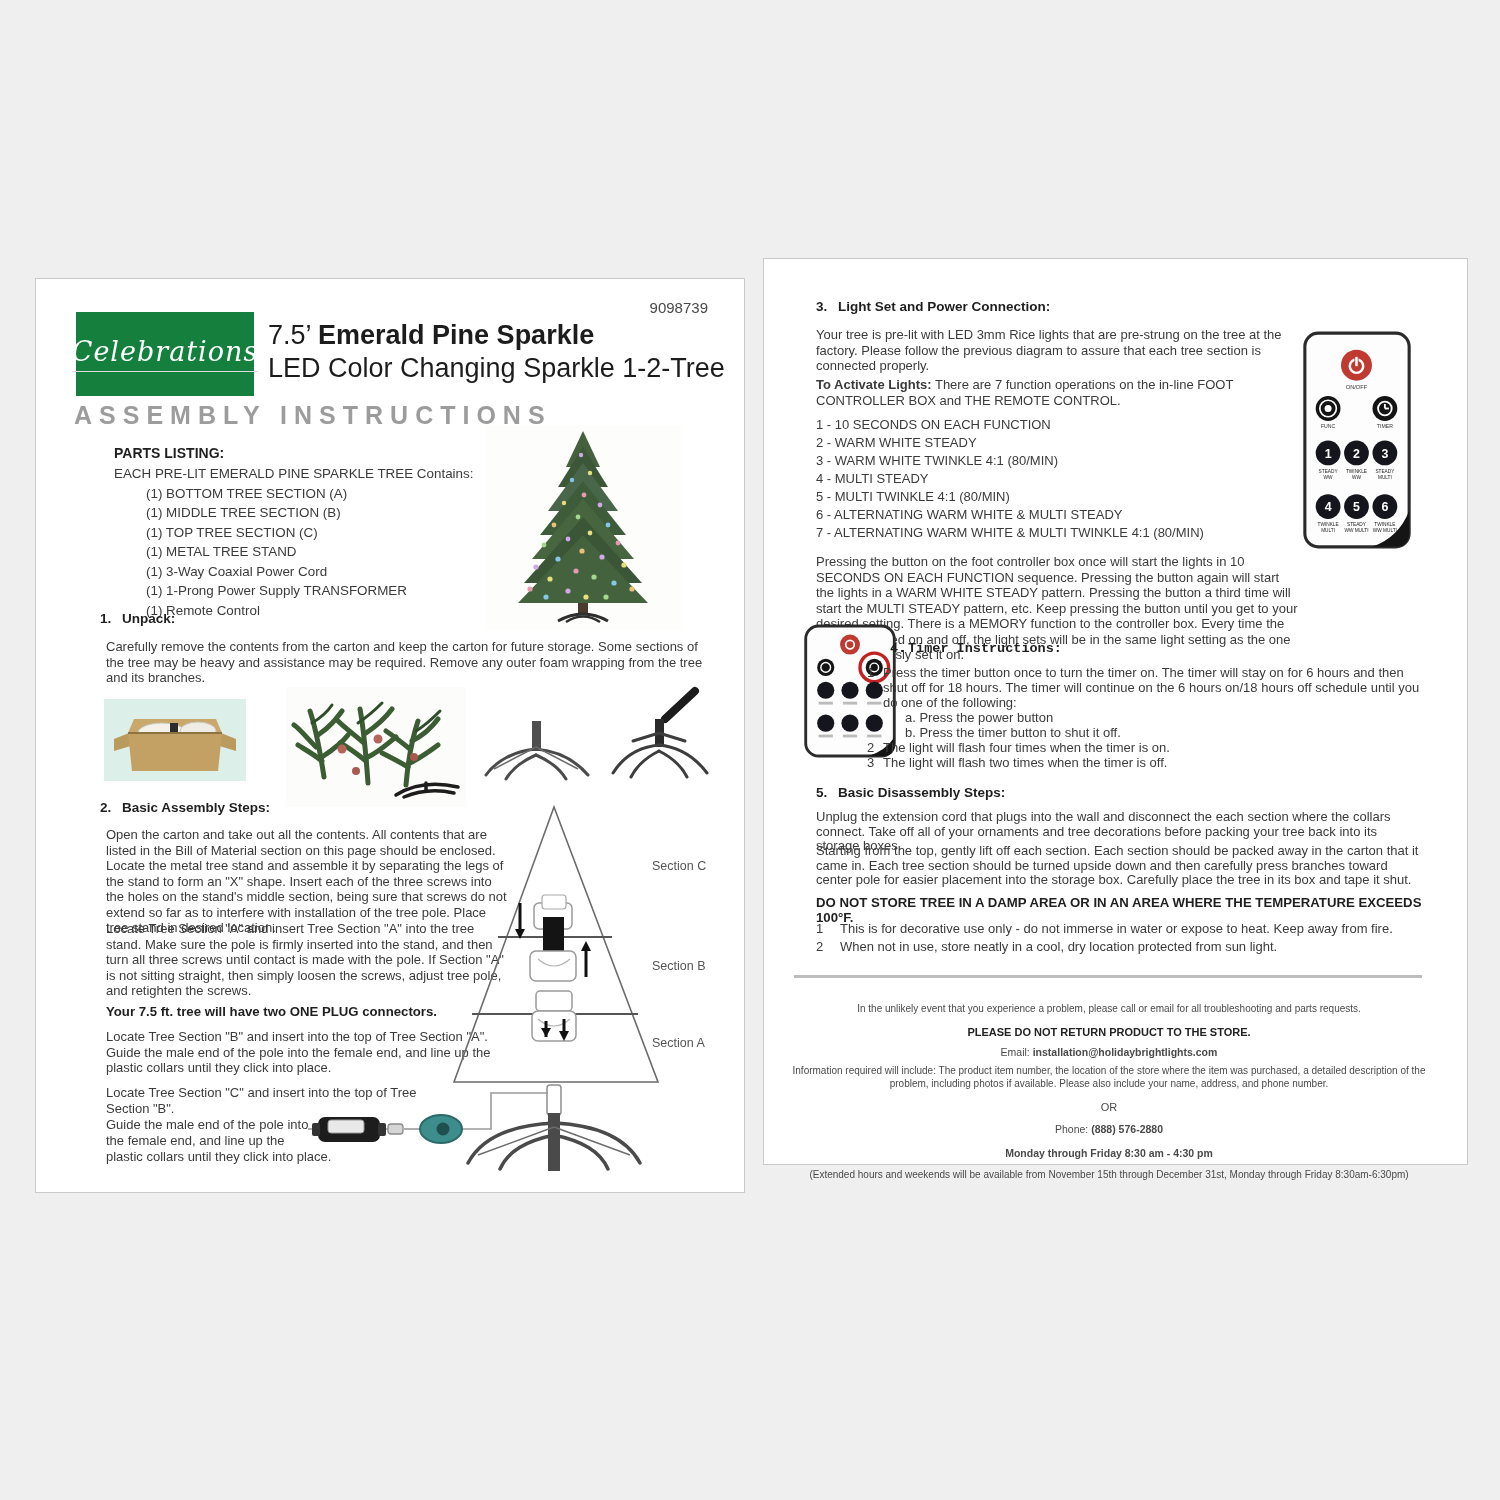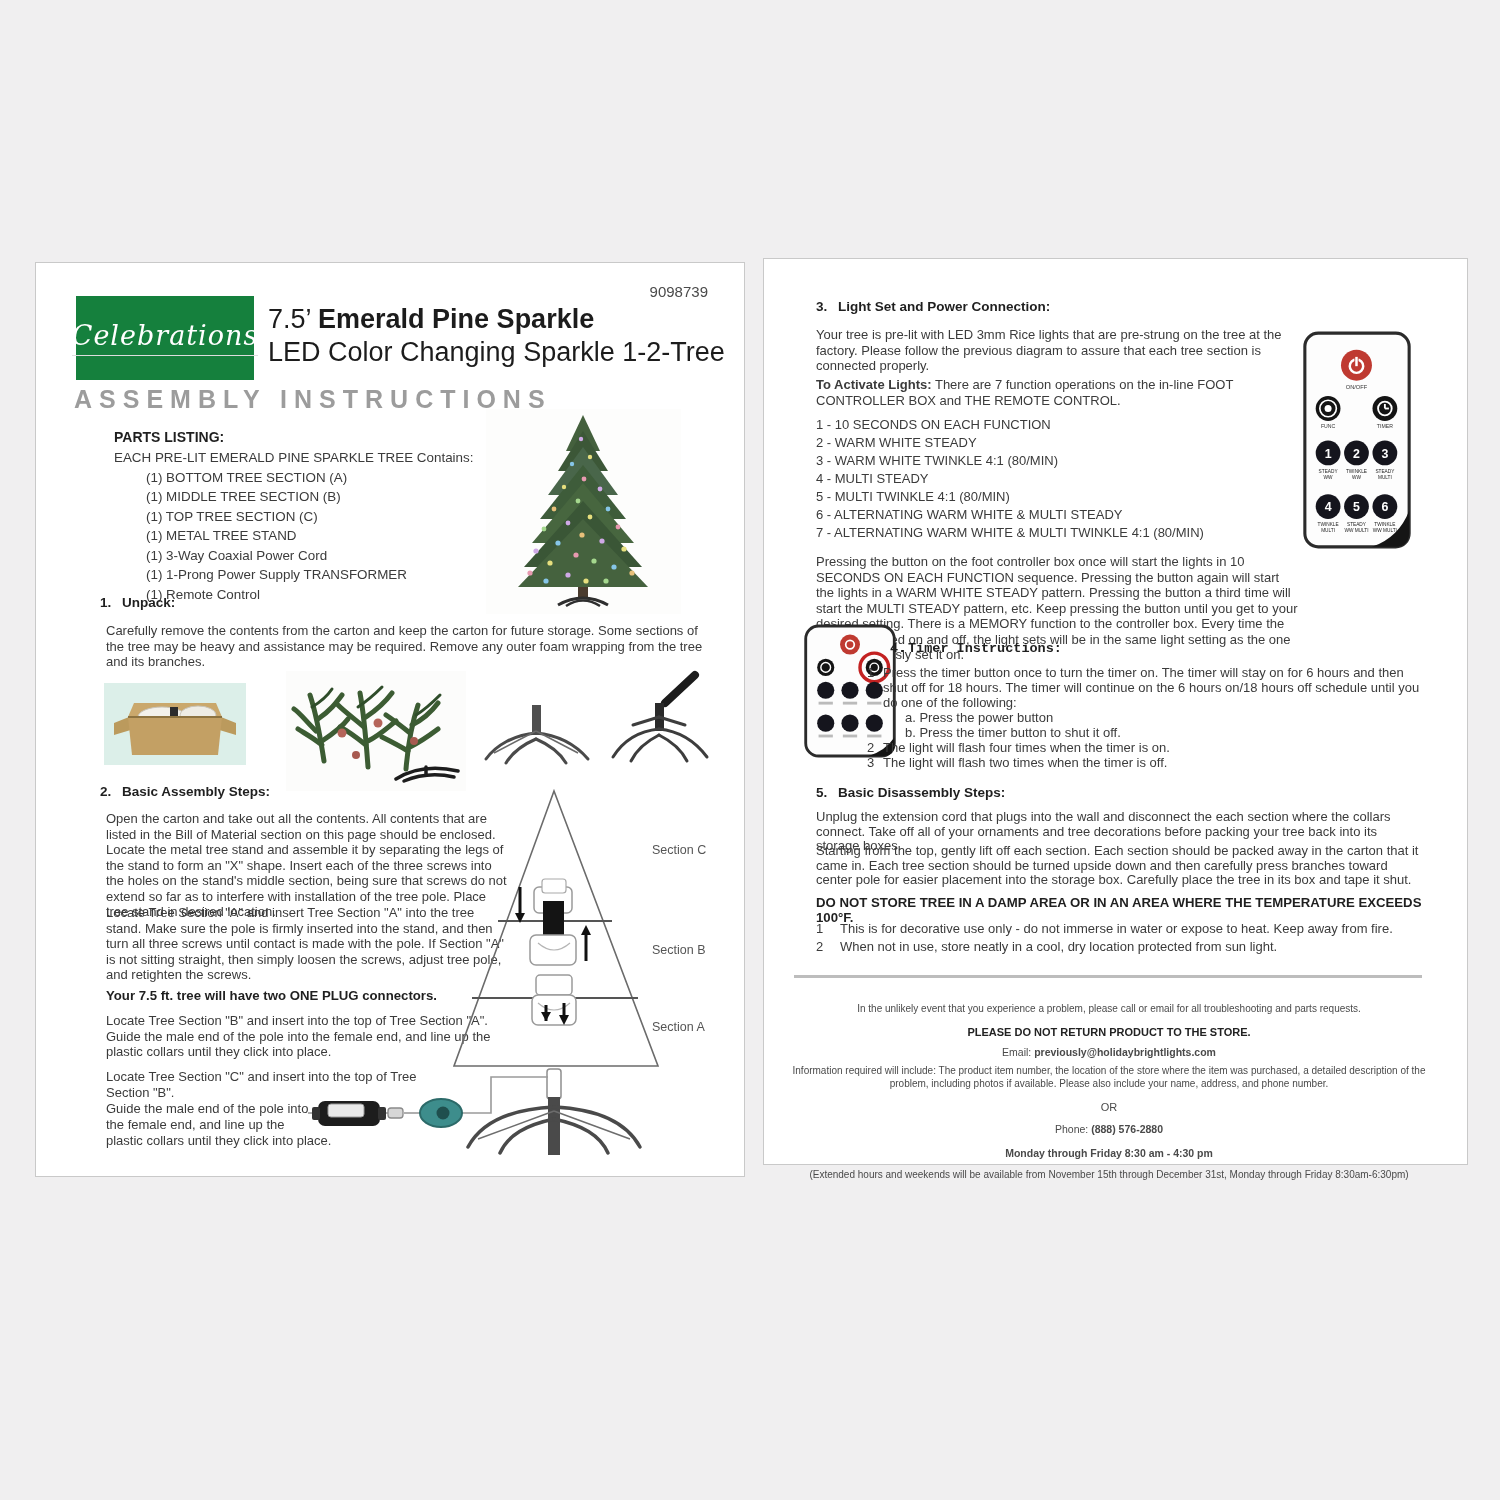--- a/index.html
+++ b/index.html
@@ -26,21 +26,21 @@
   .section-label{font-size:12.5px;color:#555;}
   .footer{width:640px;text-align:center;color:#4a4a4a;}
   .f-s{font-size:10px;line-height:12px;}
   .f-b{font-size:11px;font-weight:bold;color:#222;}
   .f-m{font-size:10.5px;}
   svg text{font-family:"Liberation Sans",sans-serif;}
 </style>
 </head>
 <body>
 
-<div class="page" style="left:35px;top:262px;width:710px;height:915px;">
+<div class="page" style="left:35px;top:278px;width:710px;height:915px;">
 
   <div class="abs item-number" style="left:560px;top:20px;width:112px;">9098739</div>
 
   <div class="abs logo-box" style="left:40px;top:33px;width:178px;height:84px;">
     <span class="logo-script">Celebrations</span>
   </div>
 
   <div class="abs" style="left:232px;top:40px;width:470px;">
     <div class="title-l1"><span>7.5’ </span><b>Emerald Pine Sparkle</b></div>
     <div class="title-l2">LED Color Changing Sparkle 1-2-Tree</div>
@@ -419,21 +419,21 @@
         <span class="t" style="padding-left:8px;">When not in use, store neatly in a cool, dry location protected from sun light.</span>
       </div>
   </div>
 
   <div class="abs" style="left:30px;top:716px;width:628px;height:3px;background:#bdbdbd;"></div>
 
   <div class="abs footer" style="left:25px;top:744px;">
     <div class="f-s">In the unlikely event that you experience a problem, please call or email for all troubleshooting and parts requests.</div>
     <div class="f-b" style="margin-top:11px;">PLEASE DO NOT RETURN PRODUCT TO THE STORE.</div>
     <div class="f-m" style="margin-top:8px;">
-      <span>Email:  </span><b>previously@holidaybrightlights.com</b>
+      <span>Email:  </span><b>installation@holidaybrightlights.com</b>
     </div>
     <div class="f-s" style="margin-top:6px;line-height:13px;">Information required will include:  The product item number, the location of the store where the item was purchased, a detailed description of the problem, including photos if available.  Please also include your name, address, and phone number.</div>
     <div class="f-m" style="margin-top:11px;font-size:11px;">OR</div>
     <div class="f-m" style="margin-top:10px;">
       <span>Phone: </span><b>(888) 576-2880</b>
     </div>
     <div class="f-m" style="margin-top:12px;font-weight:bold;">Monday through Friday 8:30 am - 4:30 pm</div>
     <div class="f-s" style="margin-top:10px;">(Extended hours and weekends will be available from November 15th through December 31st, Monday through Friday 8:30am-6:30pm)</div>
   </div>
 </div>

